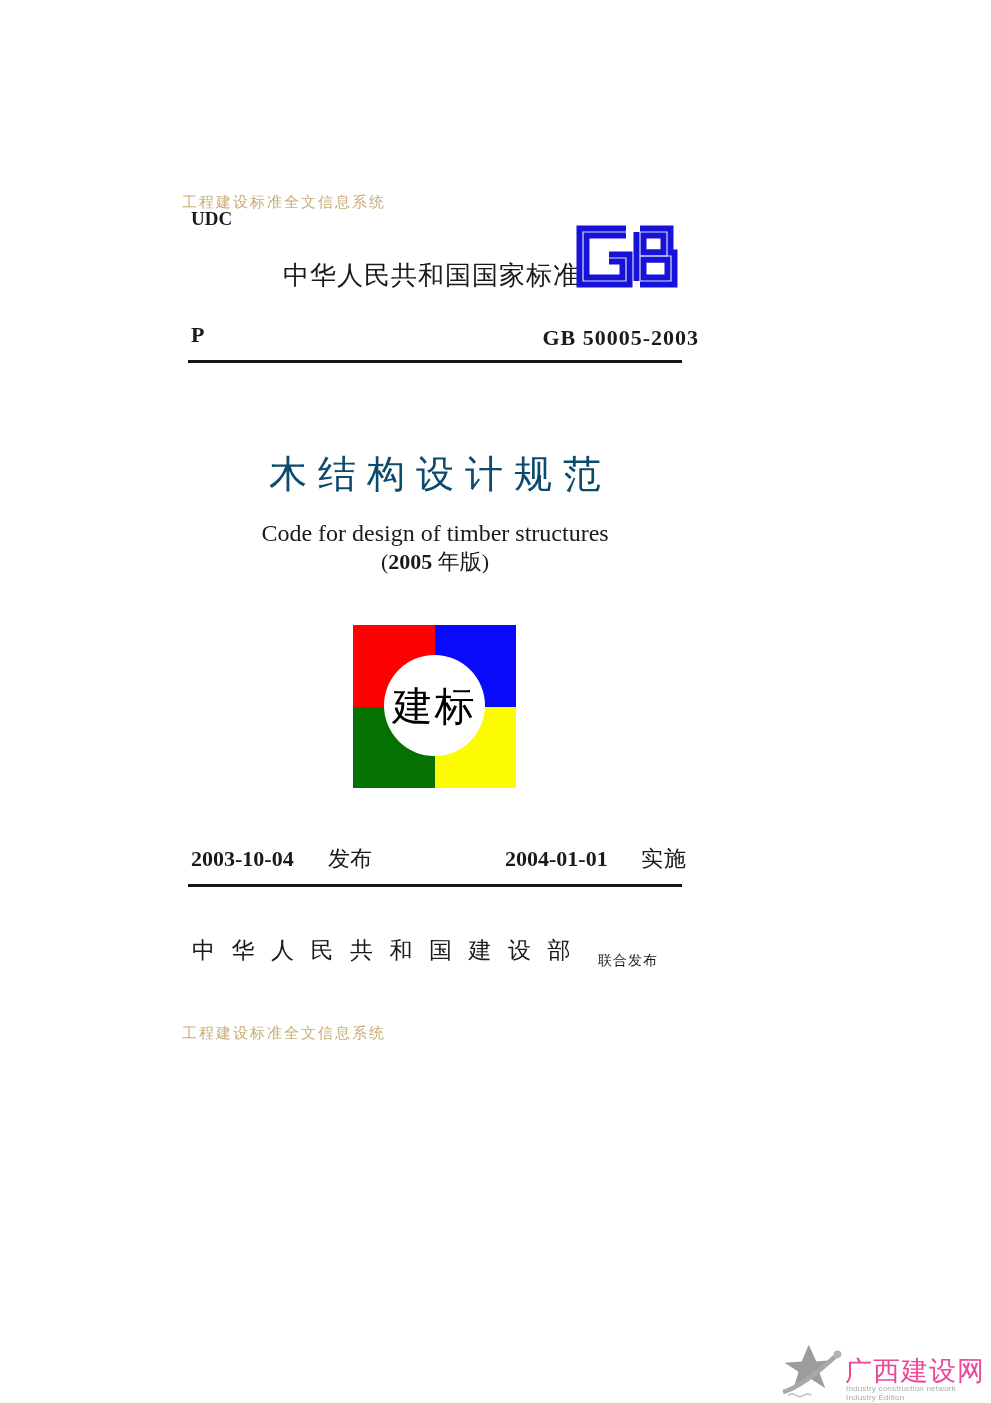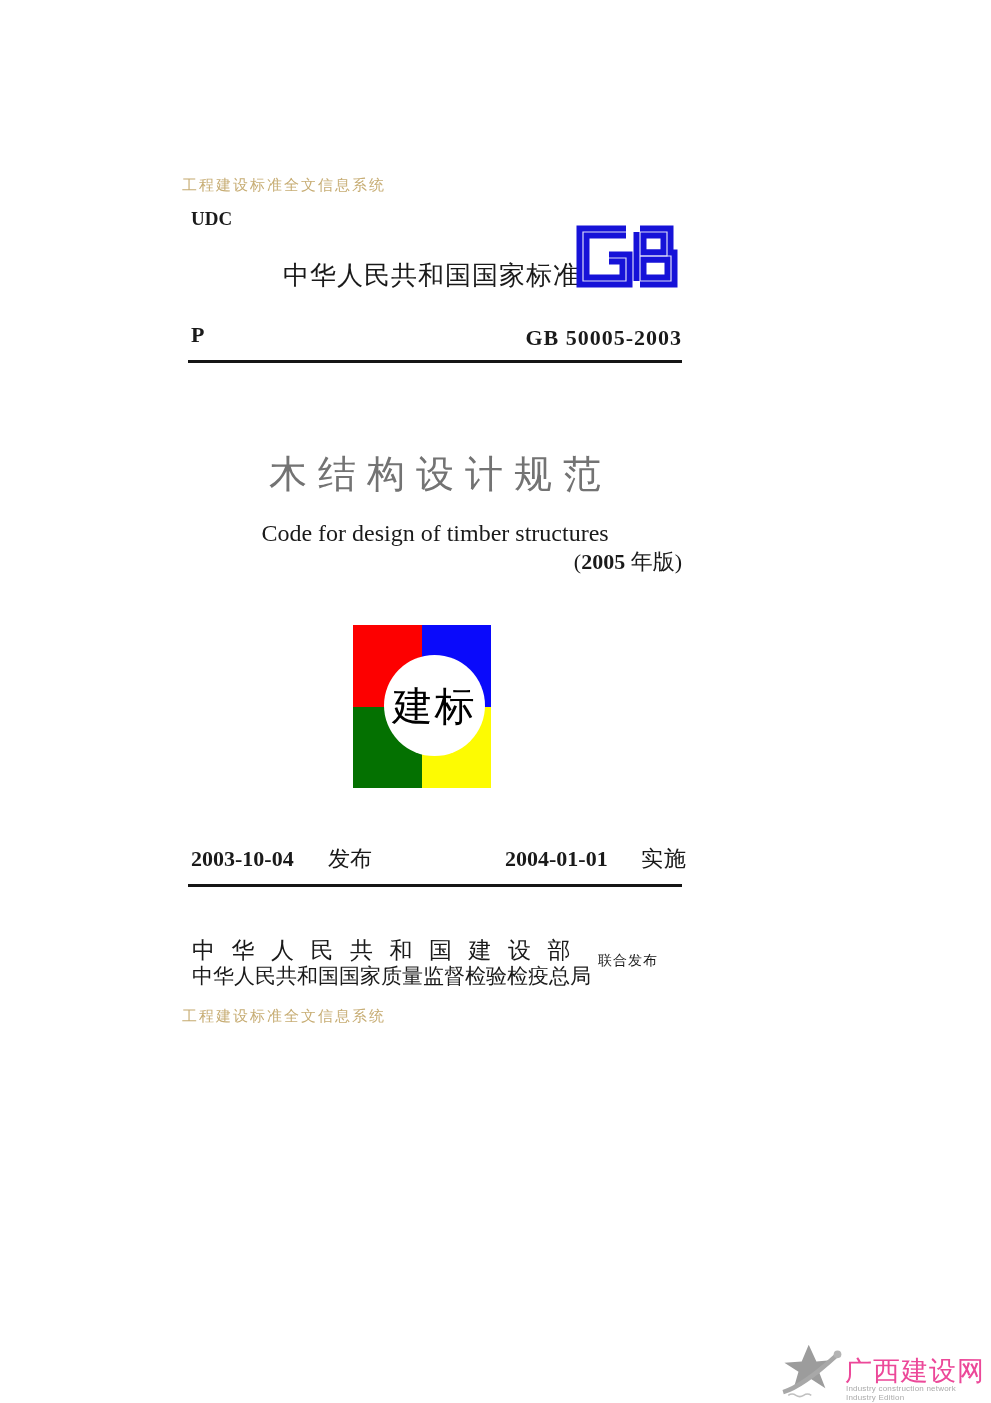--- a/index.html
+++ b/index.html
@@ -1,44 +1,44 @@
 <!DOCTYPE html>
 <html><head>
 <meta charset="utf-8">
 <style>
   html,body{margin:0;padding:0;background:#ffffff;}
   #page{position:relative;width:991px;height:1403px;background:#ffffff;overflow:hidden;
         font-family:"Liberation Sans","DejaVu Sans",sans-serif;color:#1a1a1a;}
 
   .abs{position:absolute;line-height:1;}
 
-  .banner{color:#c7ad74;font-size:15px;letter-spacing:2px;}
+  .banner{color:#c7ad74;font-size:15px;letter-spacing:2px;margin-top:17px;}
   #banner-top{left:182px;top:177px;}
   #banner-bottom{left:182px;top:1008px;}
 
   .serif-bold{font-family:"Liberation Serif","DejaVu Serif",serif;font-weight:bold;}
   .serif{font-family:Liberation Serif, serif;}
 
   #udc{left:191px;top:209px;font-size:19px;}
   #std-type{left:283px;top:262px;font-size:26px;letter-spacing:1px;}
   #gb-logo{left:568px;top:223px;}
   #class-code{left:191px;top:324px;font-size:22px;}
-  #std-number{right:309px;top:327px;font-size:22px;letter-spacing:1px;}
+  #std-number{right:292px;top:327px;font-size:22px;letter-spacing:1px;}
 
   .rule{position:absolute;left:188px;width:494px;height:3px;background:#161616;}
   #rule-top{top:360px;}
   #rule-bottom{top:884px;}
 
   .center-band{position:absolute;left:188px;width:494px;text-align:center;line-height:1;}
-  #title-cn{top:455px;font-size:38px;letter-spacing:11px;text-indent:11px;color:#737373;}
+  #title-cn{top:455px;font-size:38px;letter-spacing:11px;text-indent:11px;color:#0c4a6e;}
   #title-en{top:521px;font-size:24px;}
-  #edition{top:551px;font-size:22px;text-align:right;}
+  #edition{top:551px;font-size:22px;}
   #edition .yr{font-weight:bold;}
 
-  #emblem{left:353px;top:625px;width:138px;height:163px;}
+  #emblem{left:353px;top:625px;width:163px;height:163px;}
   .quad{position:absolute;width:50%;height:50%;}
   .q-tl{left:0;top:0;}
   .q-tr{right:0;top:0;}
   .q-bl{left:0;bottom:0;}
   .q-br{right:0;bottom:0;}
   #emblem-circle{position:absolute;left:31px;top:30px;width:101px;height:101px;border-radius:50%;
                  background:#ffffff;display:flex;align-items:center;justify-content:center;}
   #emblem-text{font-size:40px;letter-spacing:2px;color:#000;line-height:1;}
 
   .date-num{font-size:22px;}
@@ -109,21 +109,20 @@
   </div>
 
   <div class="abs serif-bold date-num" id="issue-date">2003-10-04</div>
   <div class="abs date-lbl" id="issue-label">发布</div>
   <div class="abs serif-bold date-num" id="impl-date">2004-01-01</div>
   <div class="abs date-lbl" id="impl-label">实施</div>
 
   <div class="rule" id="rule-bottom"></div>
 
   <div class="abs" id="pub-line1">中华人民共和国建设部</div>
-  <div class="abs" id="pub-line2">中华人民共和国国家质量监督检验检疫总局</div>
   <div class="abs" id="joint-label">联合发布</div>
 
   <div class="abs banner" id="banner-bottom">工程建设标准全文信息系统</div>
 
   <div id="watermark">
     <svg id="wm-star" width="64" height="58" viewBox="0 0 100 90">
       <polygon points="48,4 60,30 86,28 64,46 74,72 48,55 24,74 32,46 10,32 37,30" fill="#9c9c9c"></polygon>
       <path d="M8,78 C 35,70 68,42 90,22" stroke="#a8a8a8" stroke-width="7" fill="none"></path>
       <circle cx="93" cy="19" r="6" fill="#b4b4b4"></circle>
       <path d="M16,83 q6,-4 12,0 q6,4 12,0 q6,-4 12,0" stroke="#c0c0c0" stroke-width="2.5" fill="none"></path>

